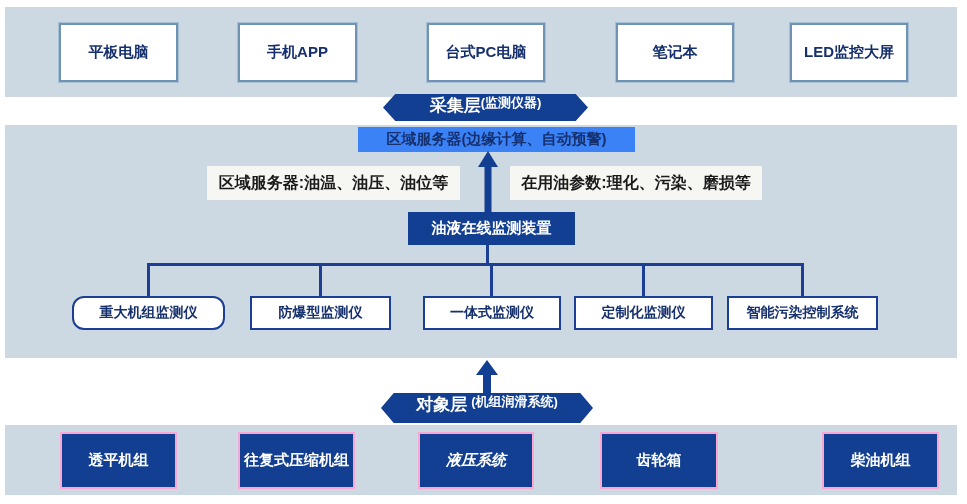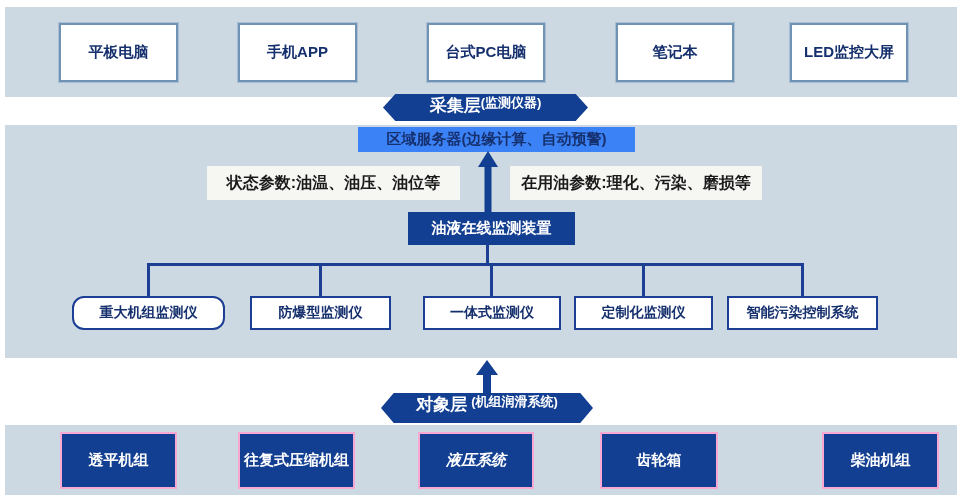--- a/index.html
+++ b/index.html
@@ -124,21 +124,21 @@
   <div class="pill collect" style="left:383px;top:94px;width:205px;height:27px;">
     <span class="t1">采集层</span>
       <span class="t2">(监测仪器)</span>
   </div>
 
   <div class="box server-box">
     <span>区域服务器(边缘计算、自动预警)</span>
   </div>
 
   <div class="box param-label" style="left:207px;width:253px;">
-    <span>状态参数:油温、油压、油位等</span>
+    <span>区域服务器:油温、油压、油位等</span>
   </div>
   <div class="box param-label" style="left:510px;width:252px;">
     <span>在用油参数:理化、污染、磨损等</span>
   </div>
 
   <svg class="arrow-svg" style="left:477px;top:151px;" width="22" height="61" viewBox="0 0 22 61">
     <polygon points="11,0 1,16 7.5,16 7.5,61 14.5,61 14.5,16 21,16"></polygon>
   </svg>
 
   <div class="box device-box">

